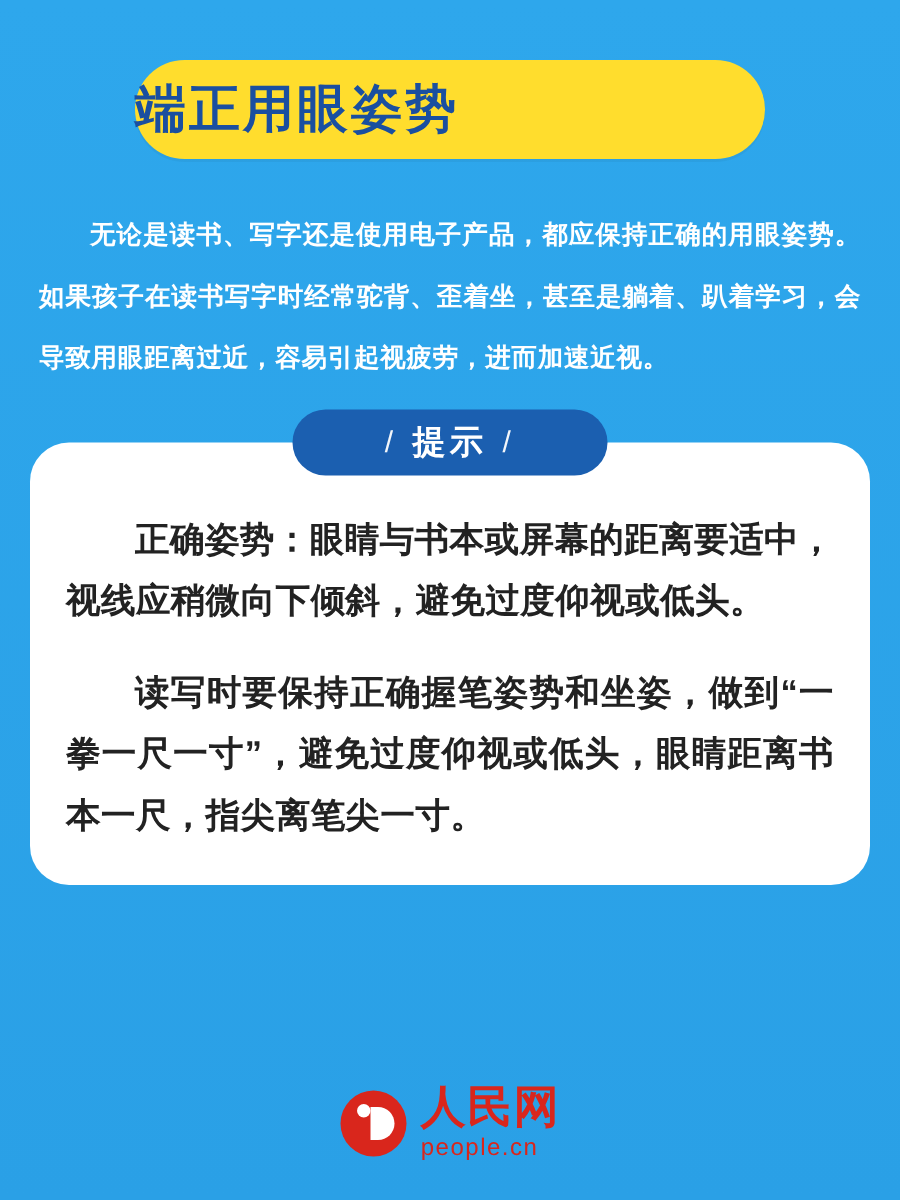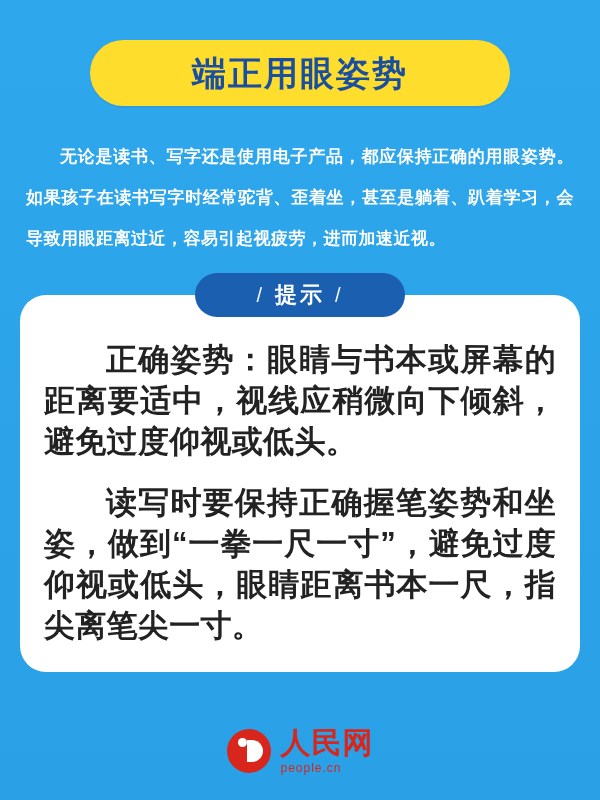--- a/index.html
+++ b/index.html
@@ -28,21 +28,20 @@
     display: flex;
     justify-content: center;
   }
   .title-pill {
     background: #ffdd2d;
     border-radius: 40px;
     width: 420px;
     height: 66px;
     display: flex;
     align-items: center;
-    justify-content: center;
     box-shadow: 0 2px 0 rgba(0,0,0,0.04);
   }
   .title-text {
     color: #1a4fa0;
     font-size: 34px;
     font-weight: bold;
     letter-spacing: 2px;
     line-height: 1;
     white-space: nowrap;
   }
@@ -89,21 +88,21 @@
     box-sizing: border-box;
   }
   .slash {
     font-size: 20px;
     font-weight: normal;
     opacity: 0.95;
   }
   .card p {
     margin: 0 0 20px 0;
     color: #222222;
-    font-size: 31px;
+    font-size: 23px;
     line-height: 41px;
     text-align: justify;
     text-indent: 2em;
     font-weight: bold;
     letter-spacing: 0.3px;
   }
   .card p:last-child { margin-bottom: 0; }
 
   
   .footer {
@@ -151,21 +150,21 @@
     justify-content: space-between;
   }
   .logo-cn {
     color: #d9261c;
     font-size: 30px;
     font-weight: bold;
     letter-spacing: 1px;
   }
   .logo-en {
     color: #d9261c;
-    font-size: 12px;
+    font-size: 16px;
     letter-spacing: 1px;
     margin-top: 4px;
   }
 </style>
 </head>
 <body>
 
 <div class="page">
 
   <div class="title-wrap">

